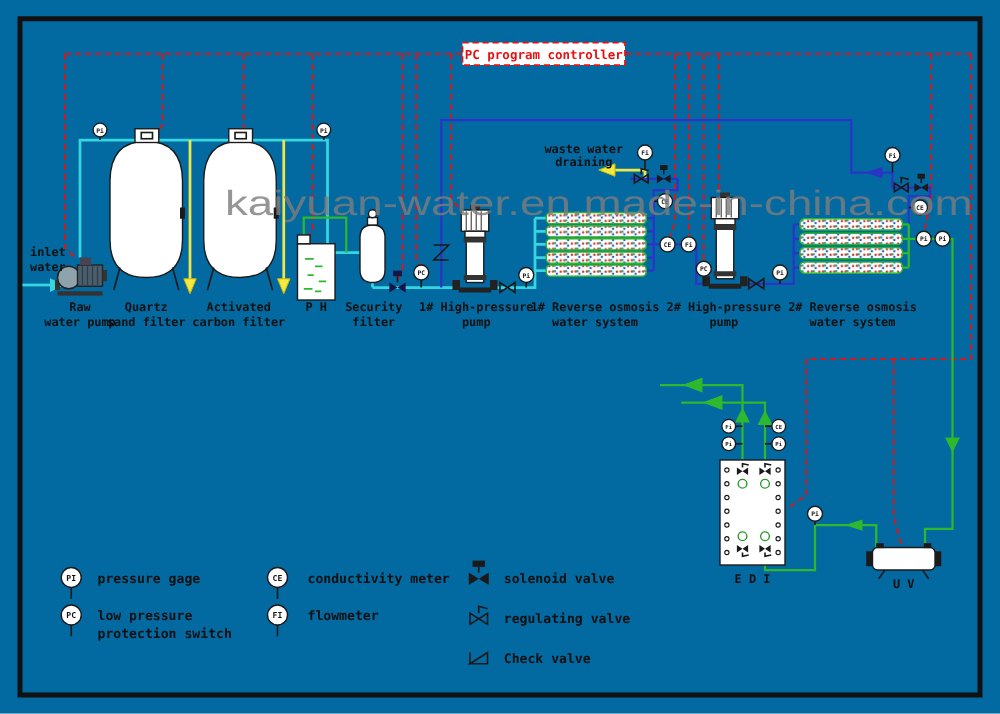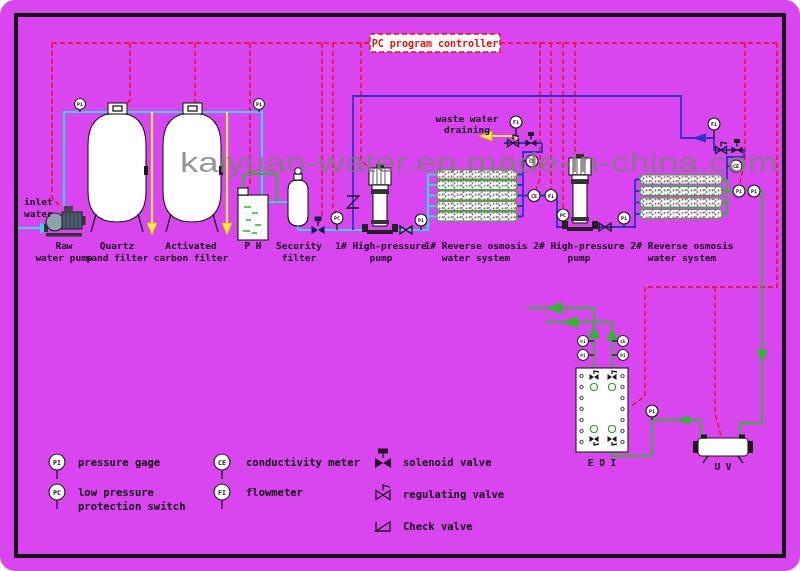--- a/index.html
+++ b/index.html
@@ -1,16 +1,16 @@
 <!DOCTYPE html>
 <html><head>
 <meta charset="utf-8">
 <style>
   html,body{margin:0;padding:0;background:#fff;}
-  .stage{width:800px;height:571px;position:relative;background:#d946ef;overflow:hidden;border-radius:15px;}
+  .stage{width:800px;height:571px;position:relative;background:#0369a1;overflow:hidden;}
   svg{display:block;}
   .lbl{font:700 9.5px "DejaVu Sans Mono",monospace;fill:#111;}
   .lblc{text-anchor:middle;}
   .gtext{font:700 5px "DejaVu Sans Mono",monospace;fill:#111;text-anchor:middle;}
   .gtext4{font:700 4.5px "DejaVu Sans Mono",monospace;fill:#111;text-anchor:middle;}
   .legsym{font:700 6.5px "DejaVu Sans Mono",monospace;fill:#111;text-anchor:middle;}
   .legtext{font:700 10.5px "DejaVu Sans Mono",monospace;fill:#111;}
   .redlbl{font:700 10px "DejaVu Sans Mono",monospace;fill:#e81010;text-anchor:middle;}
   .wm{font:400 28px "Liberation Sans",sans-serif;fill:#7d7d7d;opacity:.8;text-anchor:middle;}
   .pipe-red{stroke:#e81010;stroke-width:1.4;fill:none;stroke-dasharray:5 3;}

